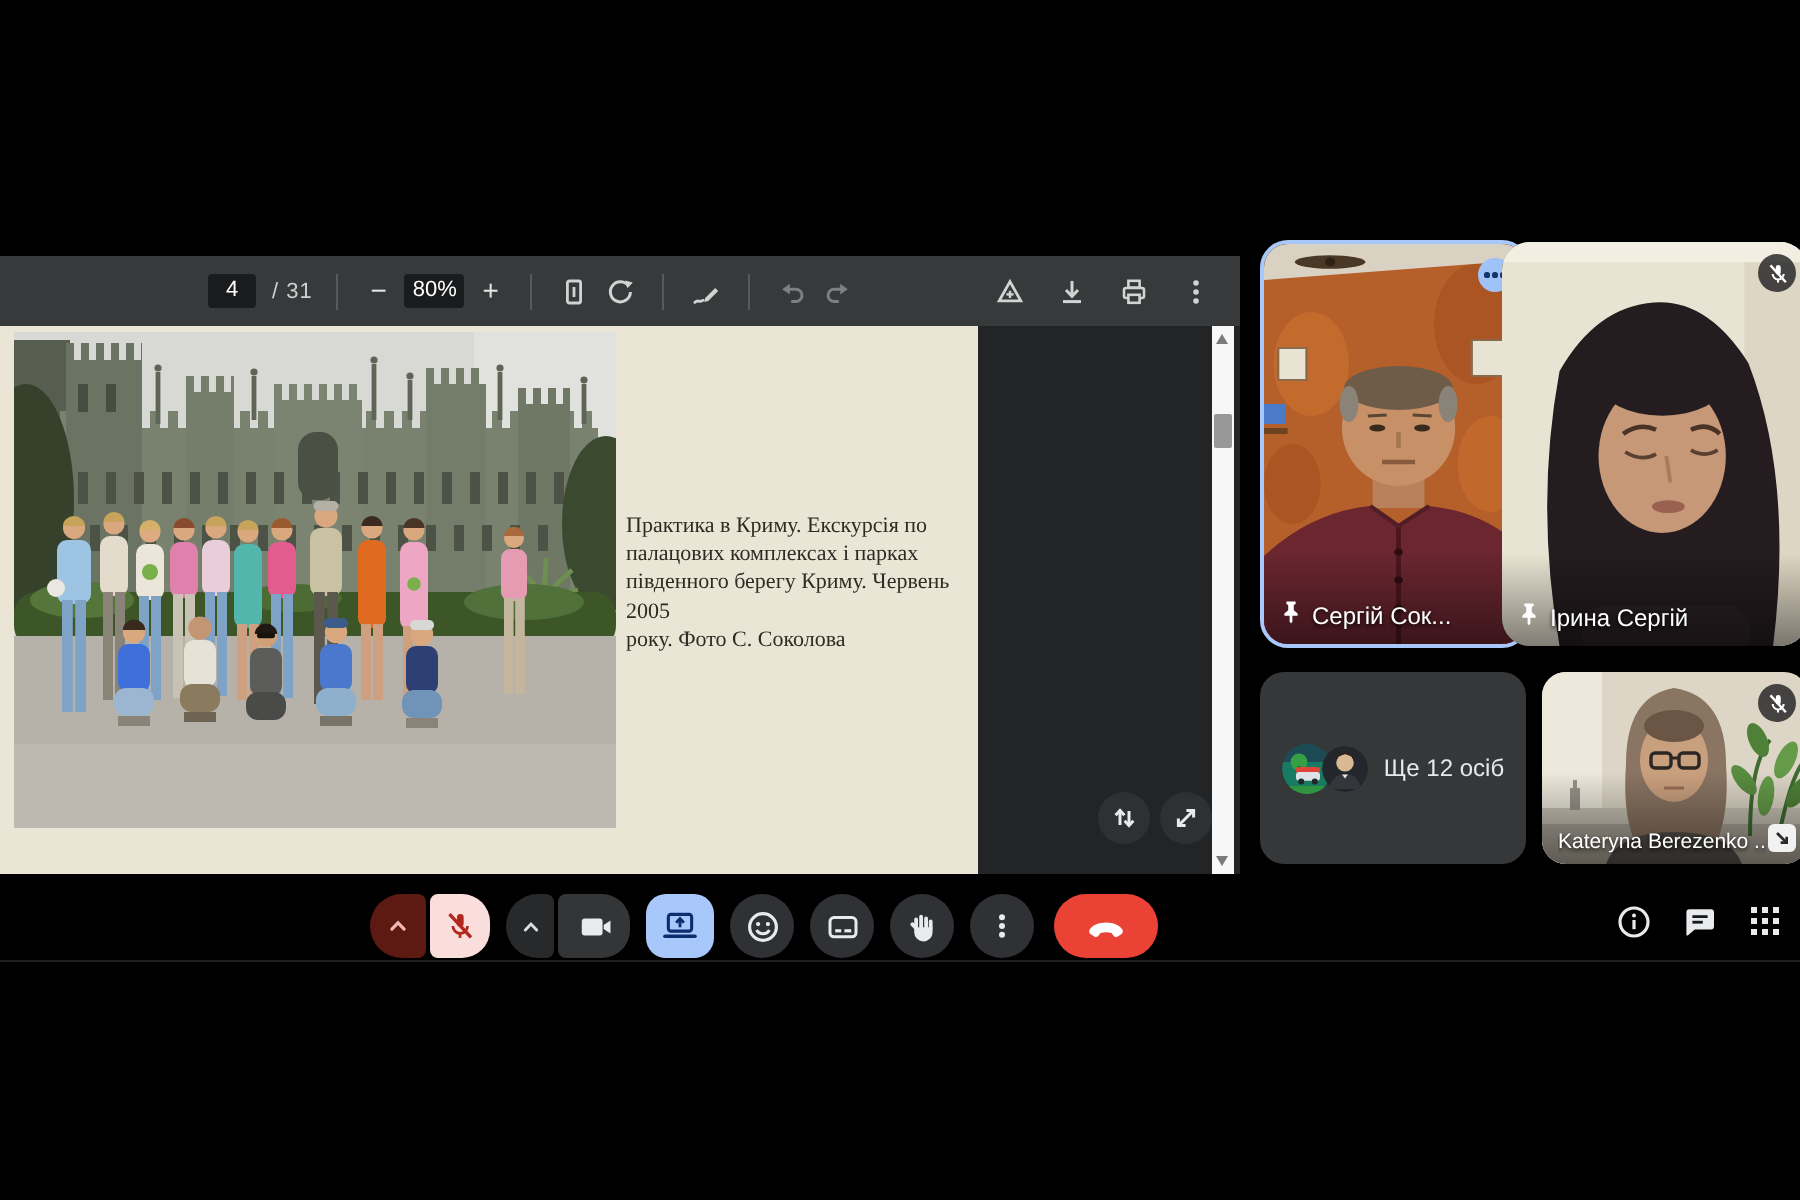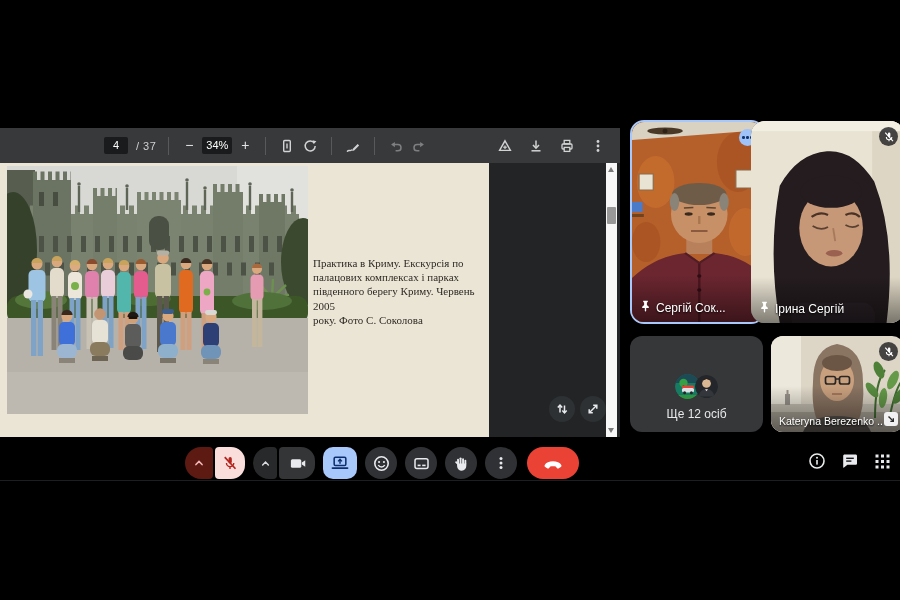--- a/index.html
+++ b/index.html
@@ -54,21 +54,21 @@
   .namechip{position:absolute;left:8px;bottom:7px;display:flex;align-items:center;gap:5px;
     color:#fff;font-size:12px;text-shadow:0 1px 2px rgba(0,0,0,.9);white-space:nowrap;
     max-width:calc(100% - 14px);overflow:hidden;}
   #tile4 .namechip{font-size:10.5px;bottom:5px;max-width:104px;}
   .tile-more{position:absolute;right:7px;top:7px;width:17px;height:17px;border-radius:50%;
     background:#9fc2f8;border:none;display:flex;align-items:center;justify-content:center;gap:1.5px;padding:0;}
   .tile-more i{width:2.6px;height:2.6px;border-radius:50%;background:#14356e;display:block;}
   .micoff{position:absolute;right:6px;top:6px;width:19px;height:19px;border-radius:50%;
     background:rgba(24,25,28,.78);display:flex;align-items:center;justify-content:center;}
   .ovf-wrap{position:absolute;left:0;top:0;width:100%;height:100%;display:flex;
-    flex-direction:column;align-items:center;justify-content:center;gap:8px;margin-top:13px;}
+    flex-direction:row;align-items:center;justify-content:center;gap:8px;}
   .ovf-avatars{display:flex;align-items:center;}
   .av{border-radius:50%;overflow:hidden;display:block;}
   .av2{margin-left:-5px;}
   #overflow-label{color:#e7e8ea;font-size:12px;}
   .popout{position:absolute;right:6px;bottom:6px;width:14px;height:14px;border-radius:3px;
     background:#f1f1f1;display:flex;align-items:center;justify-content:center;}
 
   
   #controls{left:0;top:445px;width:900px;height:36px;}
   #main-cluster{position:absolute;left:185px;top:2px;display:flex;align-items:center;gap:8px;height:32px;}
@@ -87,24 +87,24 @@
   #util-cluster{position:absolute;left:808px;top:2px;height:32px;display:flex;align-items:center;gap:15px;}
   #app-bottom-line{left:0;top:480px;width:900px;height:1px;background:#1d1e1f;}
 </style>
 </head>
 <body>
 
 <div id="stage">
 
   <div id="pdf-toolbar" class="abs">
     <div class="pgbox">4</div>
-    <span class="pgtotal">/ 37</span>
+    <span class="pgtotal">/ 31</span>
     <div class="tdiv"></div>
     <button class="tbtn">−</button>
-    <div class="pgbox">34%</div>
+    <div class="pgbox">80%</div>
     <button class="tbtn">+</button>
     <div class="tdiv"></div>
     <span class="ticon">
       <svg width="16" height="16" viewBox="0 0 16 16">
           <rect x="4.7" y="2.5" width="6.6" height="11" rx="1" fill="none" stroke="#d2d4d4" stroke-width="1.4"></rect>
           <line x1="8" y1="5.5" x2="8" y2="10.5" stroke="#d2d4d4" stroke-width="1.4"></line>
         </svg>
     </span>
     <span class="ticon">
       <svg width="16" height="16" viewBox="0 0 16 16">

